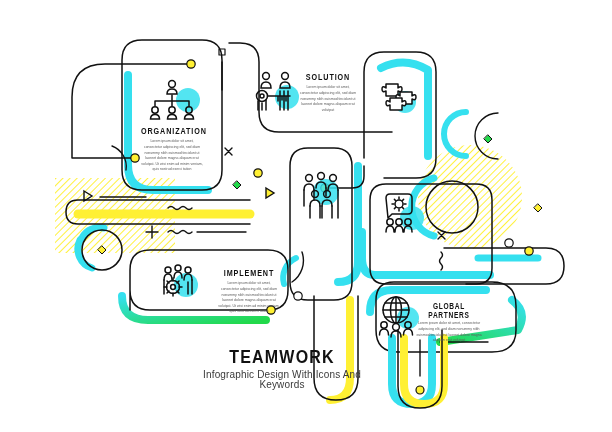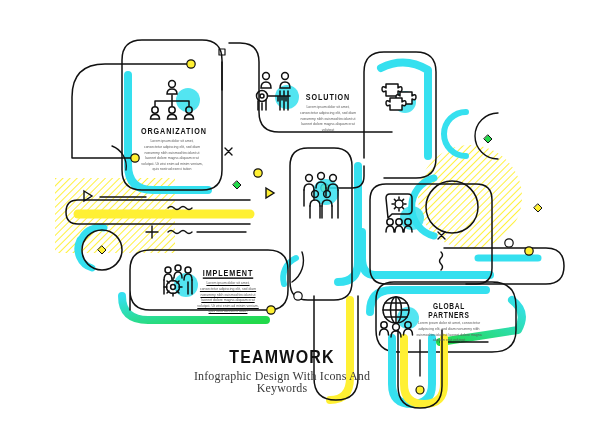--- a/index.html
+++ b/index.html
@@ -18,21 +18,21 @@
     font-size:3.5px;line-height:1.62;color:#5b5b5b;text-align:center;
     width:62px;margin:0 auto;
   }
   #title-block{position:absolute;left:180px;top:348px;width:204px;text-align:center;}
   #main-title{
     font-family:"Liberation Sans",sans-serif;font-weight:bold;
     font-size:16px;letter-spacing:1.2px;color:#111;line-height:1;
     transform:scaleY(1.18);transform-origin:center top;
   }
   #sub-title{
-    font-family:Liberation Serif, serif;font-size:12px;
+    font-family:Liberation Sans, sans-serif;font-size:10px;
     color:#3a3a3a;letter-spacing:0.15px;margin-top:6px;line-height:1;
   }
 </style>
 </head>
 <body>
 
 <div id="stage">
 
   <svg viewBox="0 0 612 432" xmlns="http://www.w3.org/2000/svg">
     <defs>
@@ -324,29 +324,29 @@
       </g>
     </g>
 
   </svg>
 
   <div class="card" style="left:141px;top:126px;width:62px;">
     <div class="card-title">ORGANIZATION</div>
     <div class="card-body" style="margin-top:6px;">Lorem ipsum dolor sit amet, consectetur adipiscing elit, sed diam nonummy nibh euismod tincidunt ut laoreet dolore magna aliquam erat volutpat. Ut wisi enim ad minim veniam, quis nostrud exerci tation</div>
   </div>
 
-  <div class="card" style="left:297px;top:92px;width:62px;">
+  <div class="card" style="left:297px;top:72px;width:62px;">
     <div class="card-title">SOLUTION</div>
     <div class="card-body" style="margin-top:6px;">Lorem ipsum dolor sit amet, consectetur adipiscing elit, sed diam nonummy nibh euismod tincidunt ut laoreet dolore magna aliquam erat volutpat</div>
   </div>
 
 
 
 
-  <div class="card" style="left:197px;top:268px;width:62px;text-decoration:underline;">
+  <div class="card" style="left:218px;top:268px;width:62px;">
     <div class="card-title">IMPLEMENT</div>
     <div class="card-body" style="margin-top:6px;">Lorem ipsum dolor sit amet, consectetur adipiscing elit, sed diam nonummy nibh euismod tincidunt ut laoreet dolore magna aliquam erat volutpat. Ut wisi enim ad minim veniam, quis nostrud exerci tation</div>
   </div>
 
   <div class="card" style="left:415px;top:302px;width:68px;">
     <div class="card-title" style="font-size:6.6px;letter-spacing:0.7px;">GLOBAL PARTNERS</div>
     <div class="card-body" style="margin-top:6px;width:66px;">Lorem ipsum dolor sit amet, consectetur adipiscing elit, sed diam nonummy nibh euismod tincidunt ut laoreet dolore magna aliquam erat volutpat</div>
   </div>
 
   <div id="title-block">

